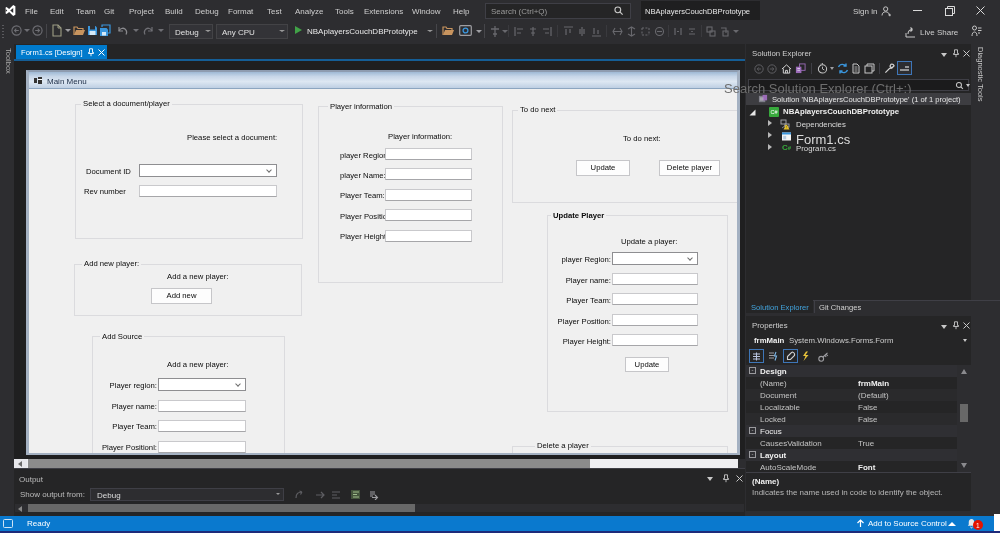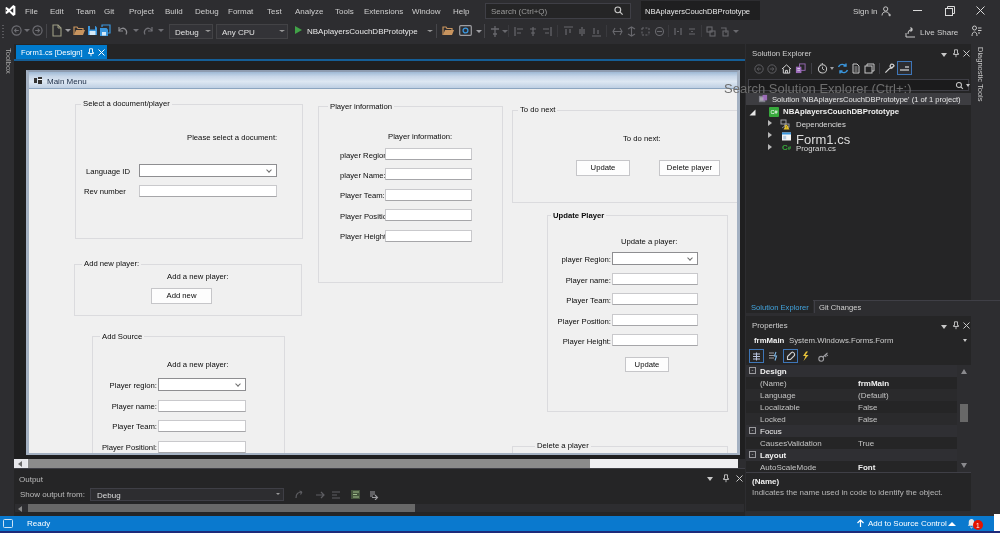--- a/index.html
+++ b/index.html
@@ -215,21 +215,21 @@
       <svg class="ab" style="left:5px;top:5px;" width="8" height="8" viewBox="0 0 8 8">
         <rect x="0" y="1" width="3" height="5" fill="#333"></rect>
           <rect x="4" y="0" width="4" height="7" fill="#333"></rect>
           <rect x="4" y="2" width="4" height="1" fill="#fff"></rect>
       </svg>
       <div class="ab" style="left:18px;top:5px;font-size:8px;color:#1A2B45;">Main Menu</div>
 
       <div class="gb" style="left:46px;top:32px;width:228px;height:135px;"></div>
       <div class="gl" style="left:52px;top:27px;">Select a document/player</div>
       <div class="fl" style="left:158px;top:61px;">Please select a document:</div>
-      <div class="fl" style="left:57px;top:95px;">Language ID</div>
+      <div class="fl" style="left:57px;top:95px;">Document ID</div>
       <div class="cmb" style="left:110px;top:92px;width:138px;height:13px;"></div>
       <div class="fl" style="left:55px;top:115px;">Rev number</div>
       <div class="tb" style="left:110px;top:113px;width:138px;height:12px;"></div>
 
       <div class="gb" style="left:45px;top:192px;width:228px;height:52px;"></div>
       <div class="gl" style="left:53px;top:187px;">Add new player:</div>
       <div class="fl" style="left:138px;top:200px;">Add a new player:</div>
       <div class="btn" style="left:122px;top:216px;width:61px;height:16px;">Add new</div>
 
       <div class="gb" style="left:63px;top:264px;width:193px;height:130px;"></div>
@@ -463,21 +463,21 @@
         <circle cx="3.2" cy="6.8" r="2.4" fill="none" stroke="#9E9EA2" stroke-width="1.1"></circle>
         <path d="M5 5 L9.5 0.8 M8 2.2 L9.8 3.8 M6.8 3.4 L8.2 4.8" stroke="#9E9EA2" stroke-width="1.1"></path>
       </svg>
 
     <div class="ab" style="left:746px;top:365px;width:211px;height:12px;background:#2F2F33;"></div>
     <div class="ab" style="left:749px;top:367px;width:7px;height:7px;border:1px solid #9A9A9E;font-size:6px;line-height:5px;text-align:center;color:#C8C8C8;">-</div>
     <div class="ab t" style="left:760px;top:367px;color:#F0F0F0;font-weight:bold;">Design</div>
     <div class="ab t" style="left:760px;top:379px;color:#C4C4C4;">(Name)</div>
     <div class="ab t" style="left:858px;top:379px;color:#F0F0F0;font-weight:bold;">frmMain</div>
     <div class="ab" style="left:746px;top:389px;width:211px;height:12px;background:#2A2A2C;"></div>
-    <div class="ab t" style="left:760px;top:391px;color:#C4C4C4;">Language</div>
+    <div class="ab t" style="left:760px;top:391px;color:#C4C4C4;">Document</div>
     <div class="ab t" style="left:858px;top:391px;color:#C4C4C4;">(Default)</div>
     <div class="ab t" style="left:760px;top:403px;color:#C4C4C4;">Localizable</div>
     <div class="ab t" style="left:858px;top:403px;color:#C4C4C4;">False</div>
     <div class="ab" style="left:746px;top:413px;width:211px;height:12px;background:#2A2A2C;"></div>
     <div class="ab t" style="left:760px;top:415px;color:#C4C4C4;">Locked</div>
     <div class="ab t" style="left:858px;top:415px;color:#C4C4C4;">False</div>
     <div class="ab" style="left:746px;top:425px;width:211px;height:12px;background:#2F2F33;"></div>
     <div class="ab" style="left:749px;top:427px;width:7px;height:7px;border:1px solid #9A9A9E;font-size:6px;line-height:5px;text-align:center;color:#C8C8C8;">-</div>
     <div class="ab t" style="left:760px;top:427px;color:#F0F0F0;font-weight:normal;">Focus</div>
     <div class="ab t" style="left:760px;top:439px;color:#C4C4C4;">CausesValidation</div>

